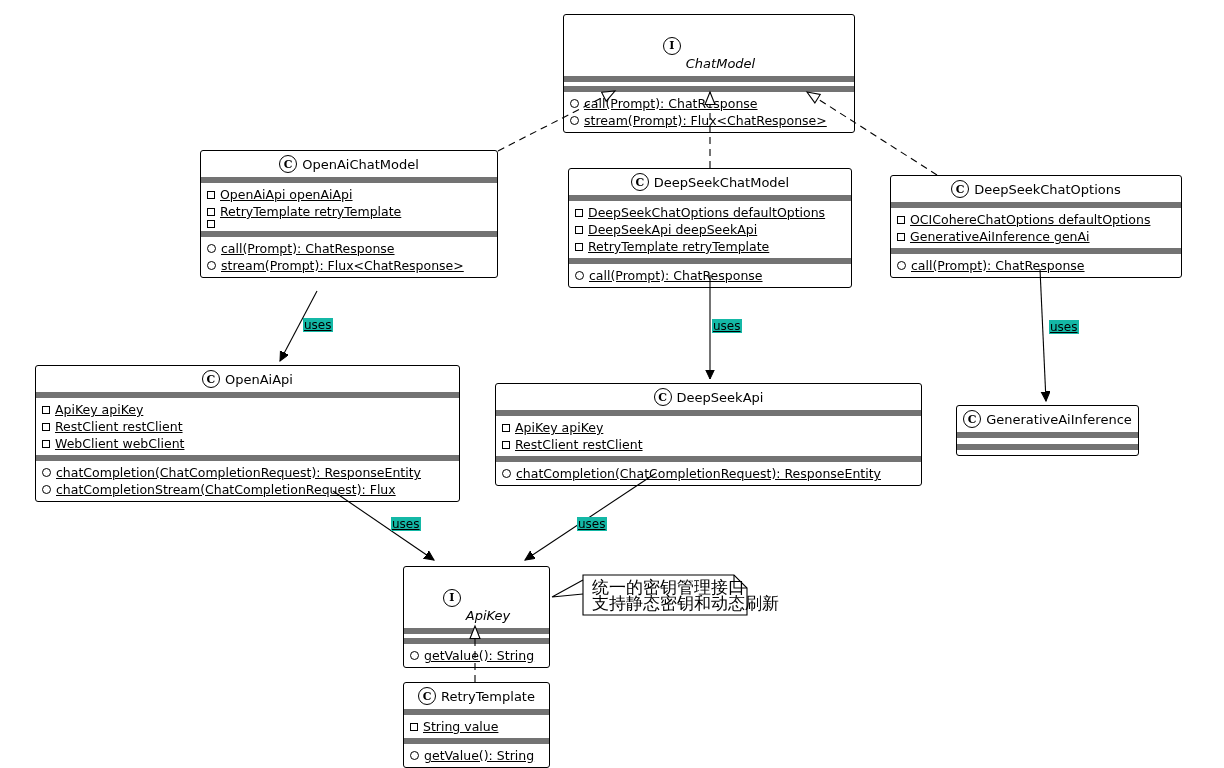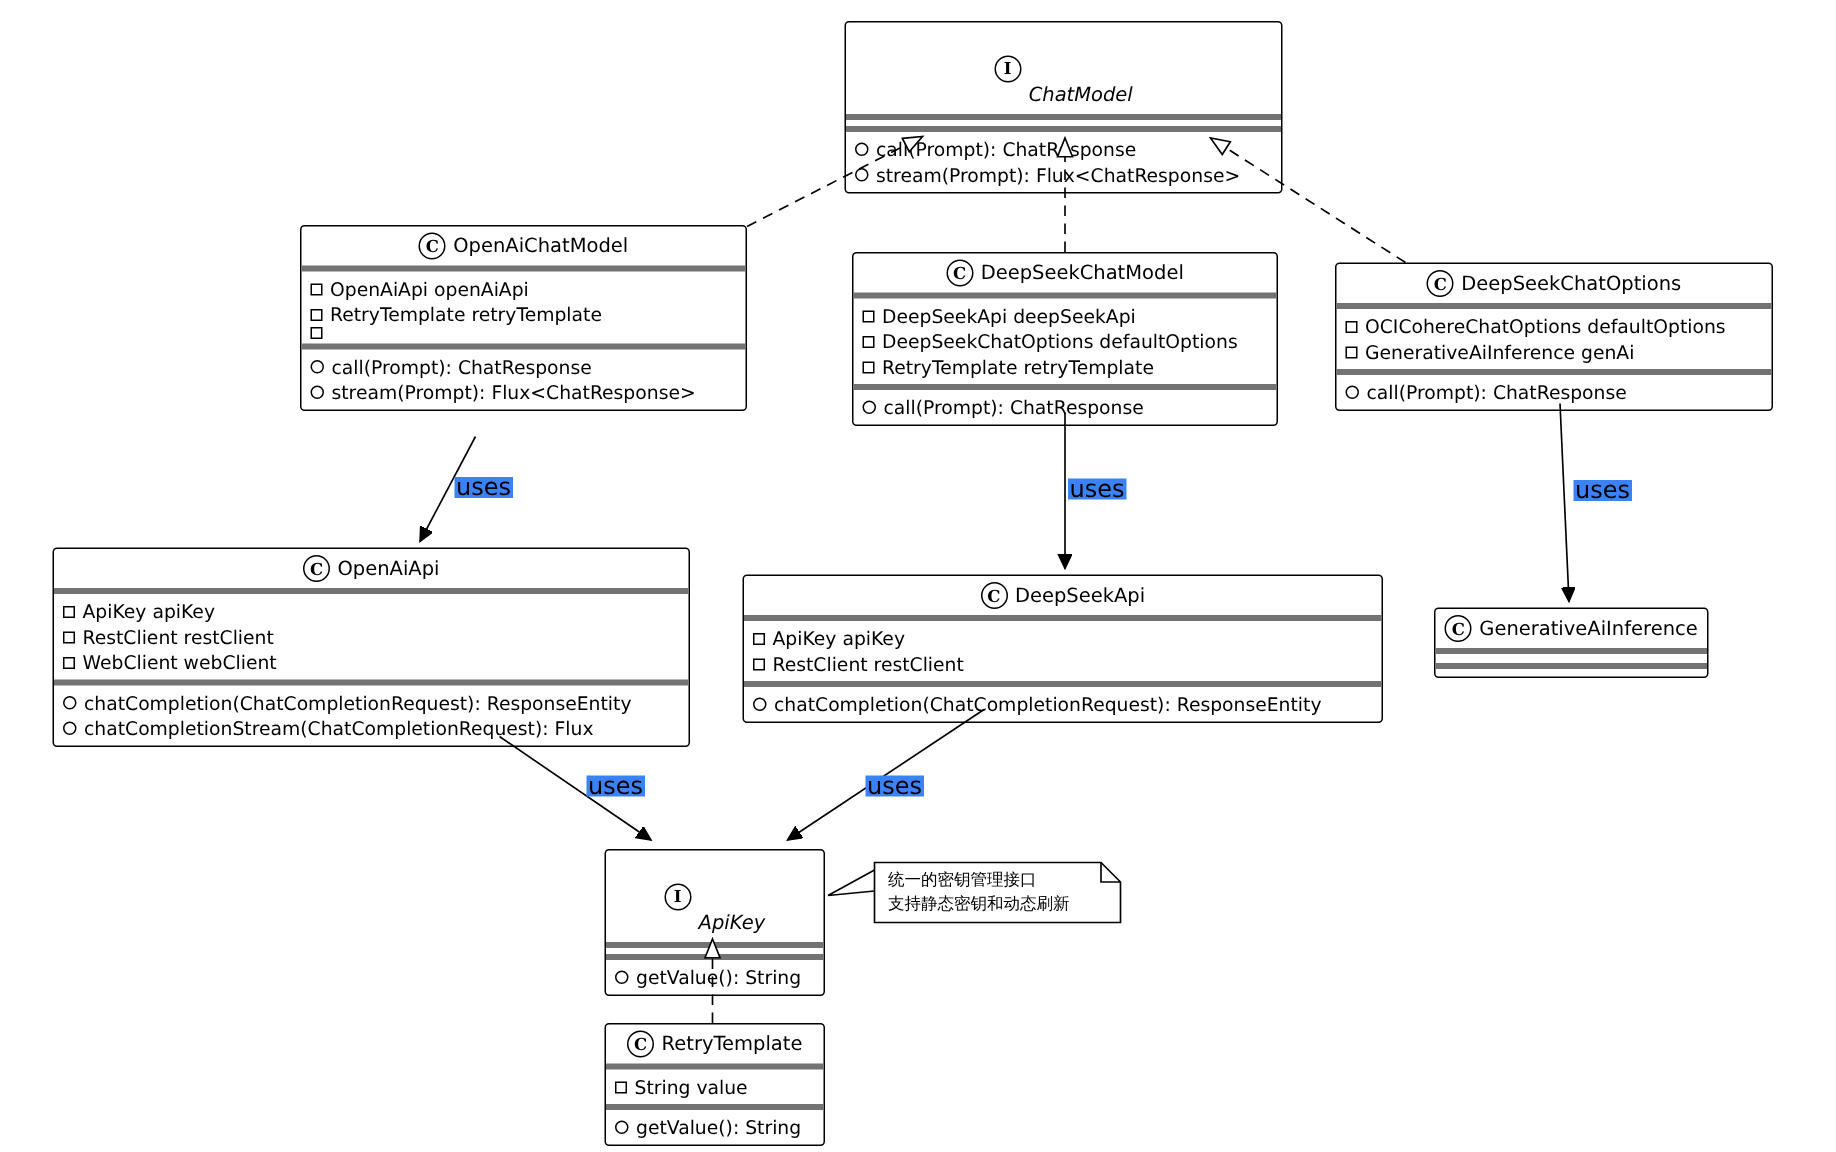--- a/index.html
+++ b/index.html
@@ -6,31 +6,31 @@
   #canvas{position:relative;width:1224px;height:768px;background:#fff;overflow:hidden;
           font-family:"DejaVu Sans",sans-serif;color:#000;}
   .uml-class{position:absolute;background:#fff;border:1px solid #000;border-radius:3px;
              box-sizing:border-box;z-index:2;}
   .uml-title{display:flex;align-items:center;justify-content:center;gap:5px;
              padding:4px 6px;font-size:13px;line-height:17px;white-space:nowrap;}
   .uml-title.italic .cname{font-style:italic;margin-top:36px;}
   .badge{width:16px;height:16px;border:1.5px solid #000;border-radius:50%;flex:none;
          display:flex;align-items:center;justify-content:center;
          font:bold 11px "DejaVu Serif",serif;line-height:1;}
-  .sec{border-top:4px solid #737373;padding:3px 6px;}
+  .sec{border-top:6px solid #737373;padding:3px 6px;text-decoration:underline;}
   .sec.empty4{padding:0;height:4px;}
   .sec.empty6{padding:0;height:6px;}
   .sec.empty5{padding:0;height:5px;}
   .row{display:flex;align-items:center;gap:5px;line-height:17px;font-size:12.5px;white-space:nowrap;}
   .m-sq{width:6px;height:6px;border:1px solid #000;flex:none;background:#fff;}
   .m-ci{width:7px;height:7px;border:1px solid #000;border-radius:50%;flex:none;background:#fff;}
   #edges{position:absolute;left:0;top:0;z-index:5;pointer-events:none;}
-  .edge-label{position:absolute;z-index:6;font-size:16px;line-height:14px;background:#3b82f6;
-              padding:0 1px;}
-  .note-text{position:absolute;z-index:6;font-size:11px;line-height:16px;white-space:nowrap;}
+  .edge-label{position:absolute;z-index:6;font-size:12px;line-height:14px;background:#14b8a6;
+              padding:0 1px;text-decoration:underline;}
+  .note-text{position:absolute;z-index:6;font-size:17px;line-height:16px;white-space:nowrap;}
 </style>
 </head>
 <body>
 
 <div id="canvas">
 
   <div class="uml-class" style="left:563px;top:14px;width:292px;">
     <div class="uml-title italic">
       <span class="badge">I</span>
       <span class="cname">ChatModel</span>
@@ -79,25 +79,25 @@
   </div>
 
   <div class="uml-class" style="left:568px;top:168px;width:284px;">
     <div class="uml-title">
       <span class="badge">C</span>
       <span class="cname">DeepSeekChatModel</span>
     </div>
     <div class="sec">
       <div class="row">
           <span class="m-sq"></span>
+          <span>DeepSeekChatOptions defaultOptions</span>
+        </div>
+      <div class="row">
+          <span class="m-sq"></span>
           <span>DeepSeekApi deepSeekApi</span>
-        </div>
-      <div class="row">
-          <span class="m-sq"></span>
-          <span>DeepSeekChatOptions defaultOptions</span>
         </div>
       <div class="row">
           <span class="m-sq"></span>
           <span>RetryTemplate retryTemplate</span>
         </div>
     </div>
     <div class="sec">
       <div class="row">
           <span class="m-ci"></span>
           <span>call(Prompt): ChatResponse</span>

